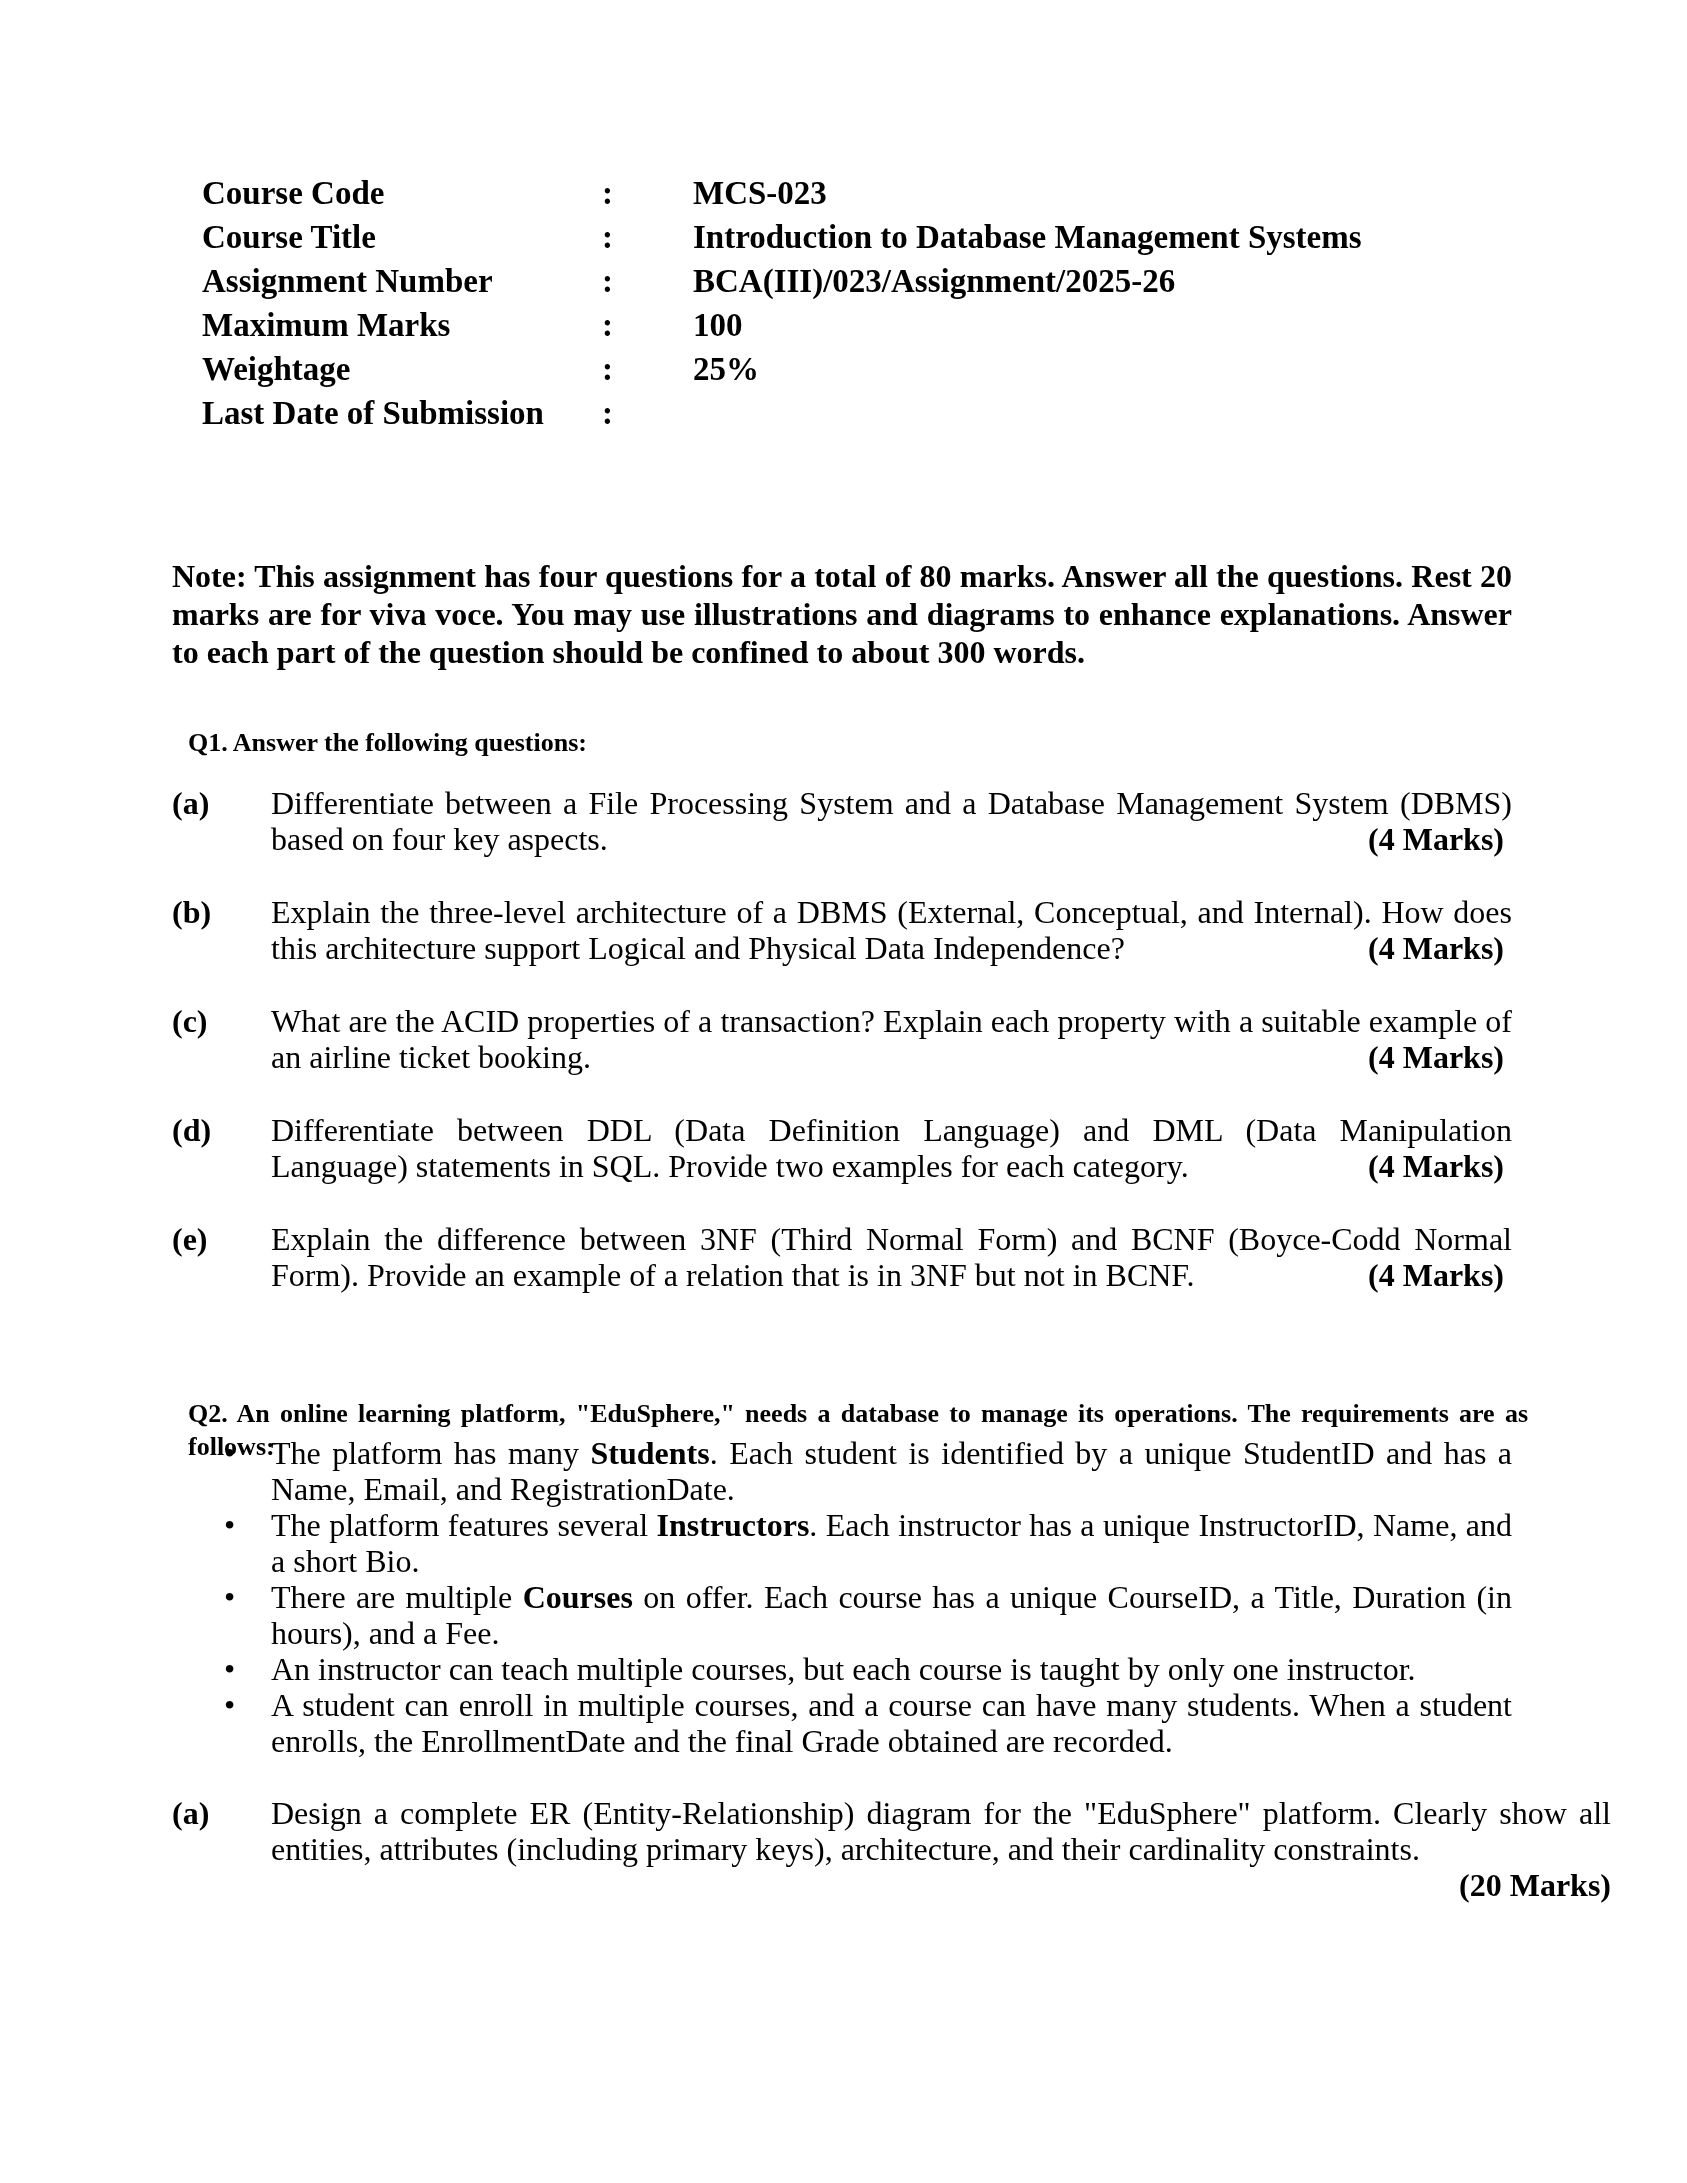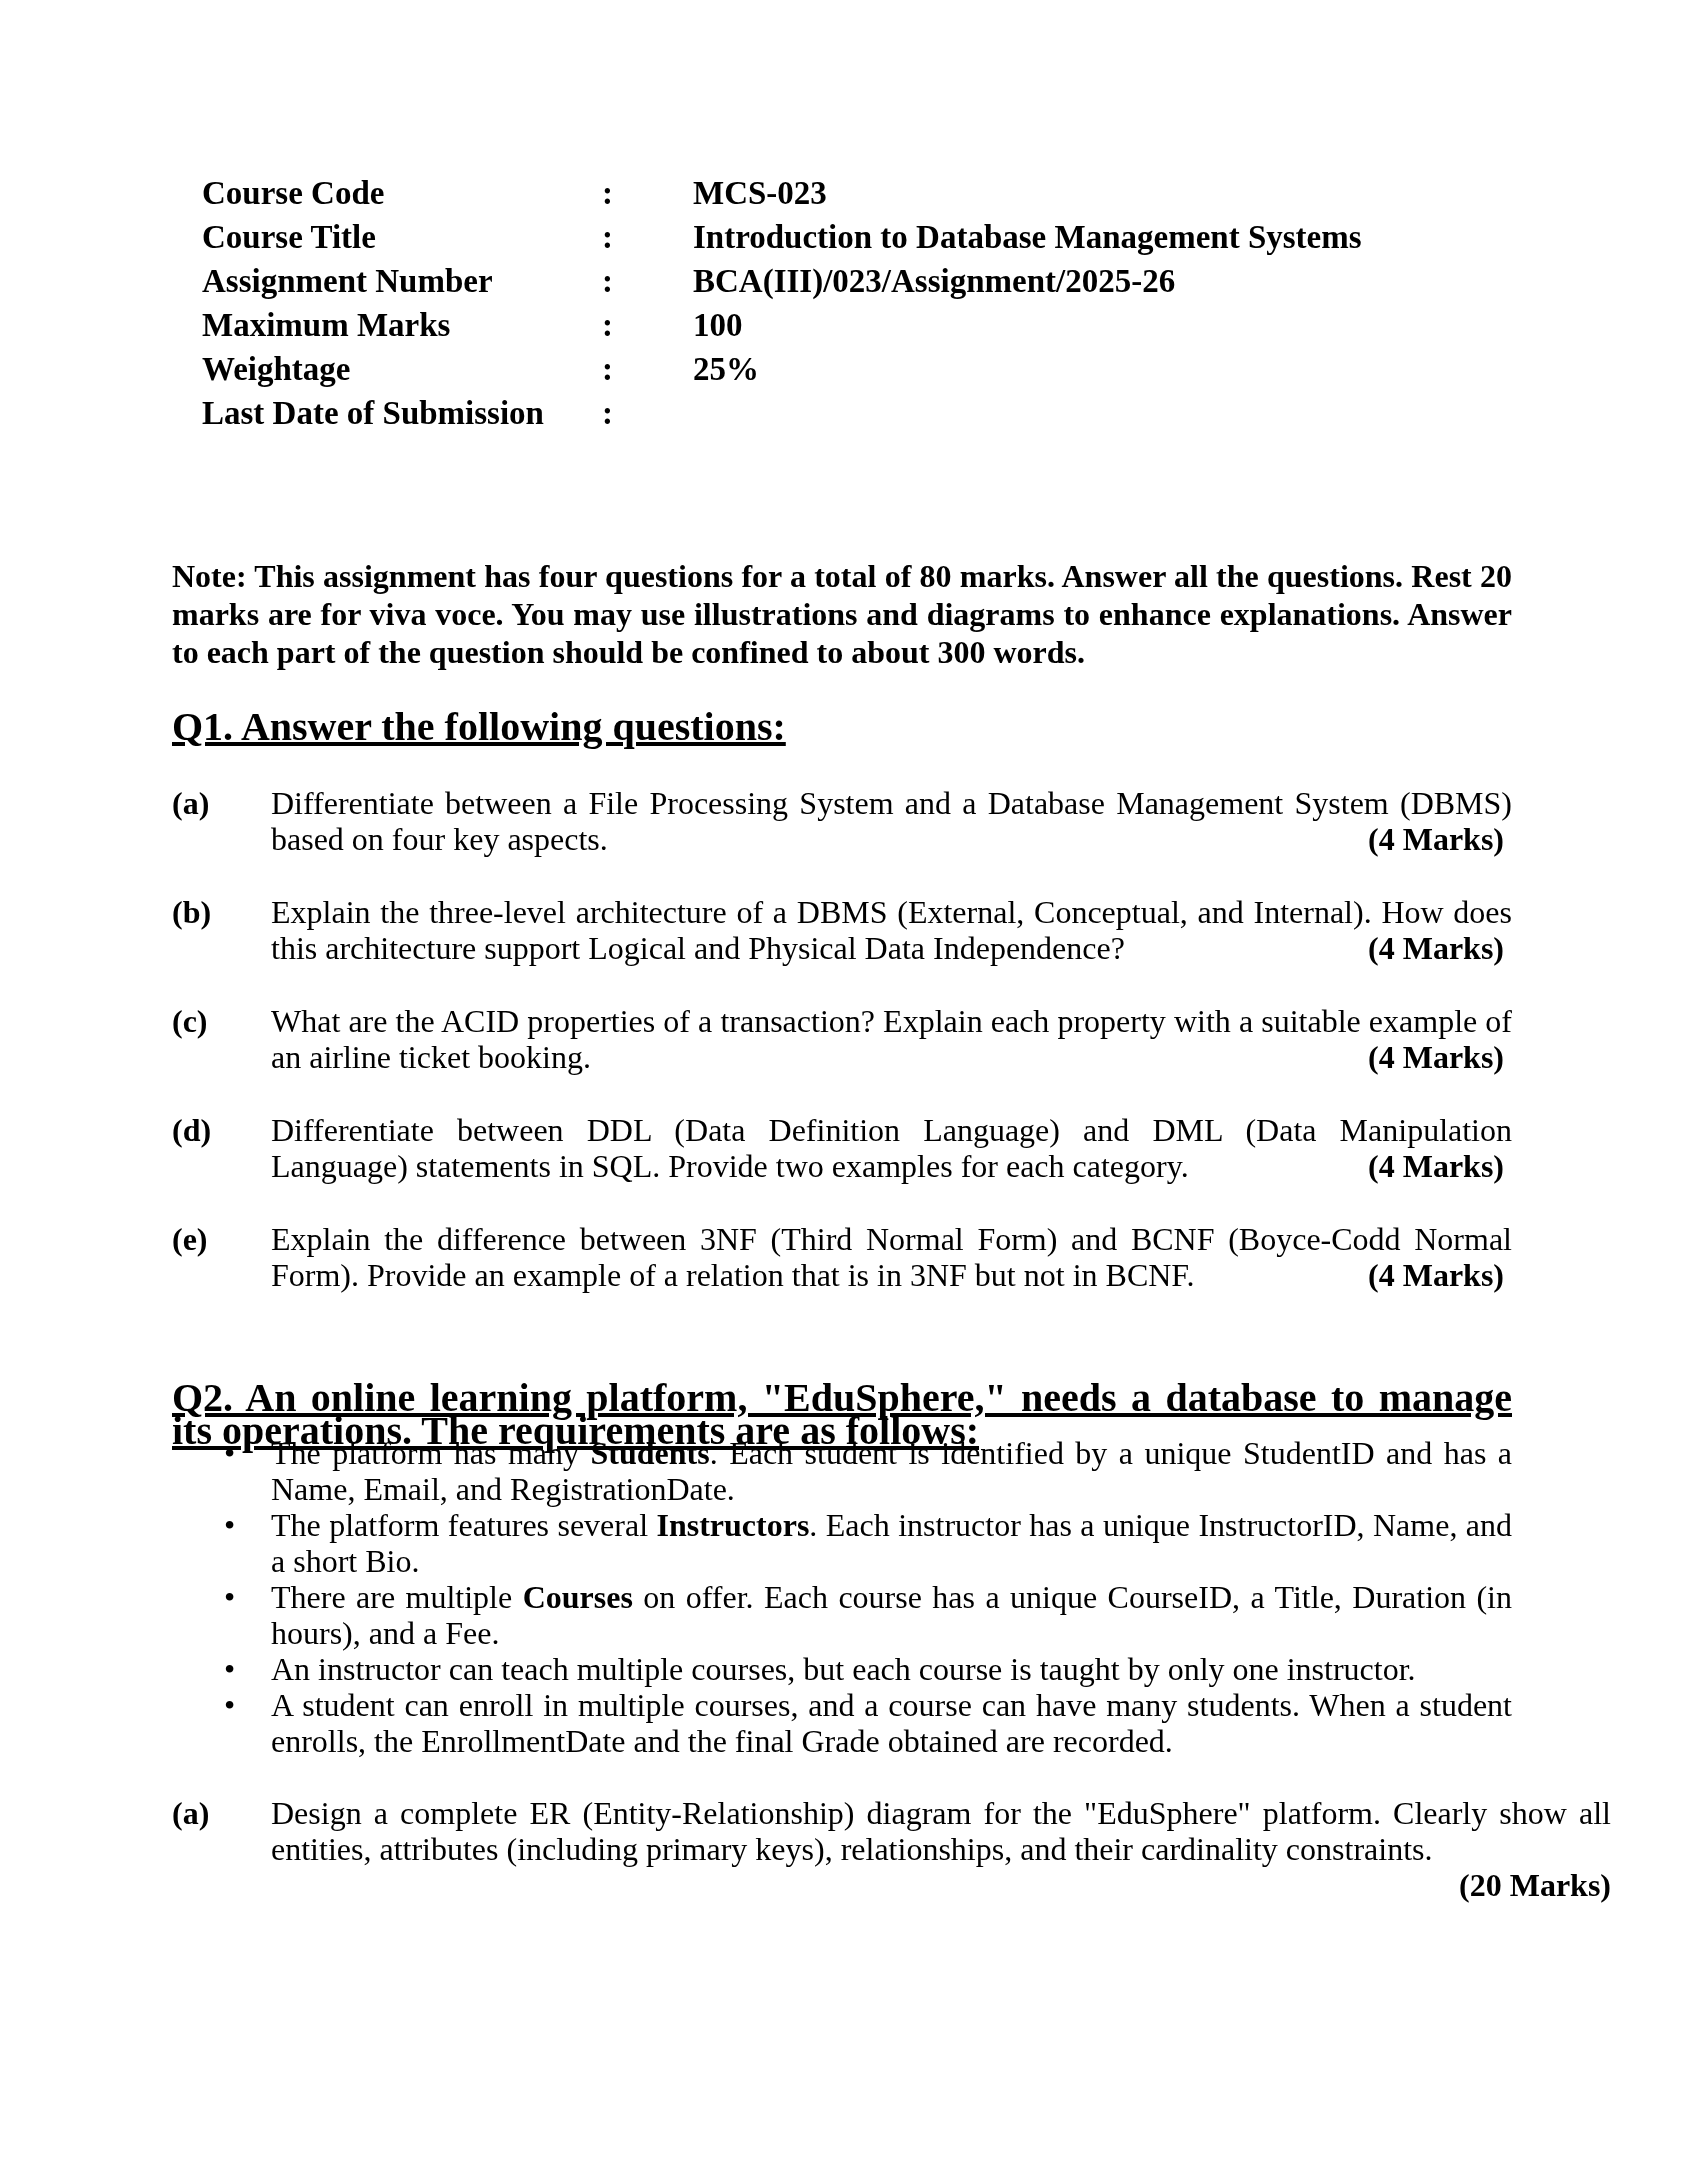--- a/index.html
+++ b/index.html
@@ -34,21 +34,21 @@
   .note {
     top: 557px;
     margin: 0;
     font-weight: bold;
     font-size: 32px;
     line-height: 38px;
     text-align: justify;
   }
 
   
-  .q-heading { margin: 0; font-weight: bold; font-size: 40px; text-decoration: underline; }
+  .q-heading { margin: 16px; font-weight: bold; font-size: 26px; }
   #q1-heading { top: 709px; line-height: 36px; }
   #q2-heading { top: 1381px; line-height: 33px; text-align: justify; }
 
   
   .q-items { top: 785px; }
   .q-item {
     position: relative;
     padding-left: 99px;
     font-size: 32px;
     line-height: 36px;
@@ -178,20 +178,20 @@
       <span><span>An instructor can teach multiple courses, but each course is taught by only one instructor.</span><b></b><span></span></span>
     </li>
     <li class="bullet">
       <span class="bullet-mark">•</span>
       <span><span>A student can enroll in multiple courses, and a course can have many students. When a student enrolls, the EnrollmentDate and the final Grade obtained are recorded.</span><b></b><span></span></span>
     </li>
   </ul>
 
   <div class="abs q-item q2a">
     <span class="item-label">(a)</span>
-    <div class="item-body"><span>Design a complete ER (Entity-Relationship) diagram for the "EduSphere" platform. Clearly show all entities, attributes (including primary keys), relationships, and their cardinality constraints.</span></div>
+    <div class="item-body"><span>Design a complete ER (Entity-Relationship) diagram for the "EduSphere" platform. Clearly show all entities, attributes (including primary keys), architecture, and their cardinality constraints.</span></div>
     <div class="q2a-marks">(20 Marks)</div>
   </div>
 
   <div class="abs page-number">5</div>
 
 </div>
 
 
 </body></html>

